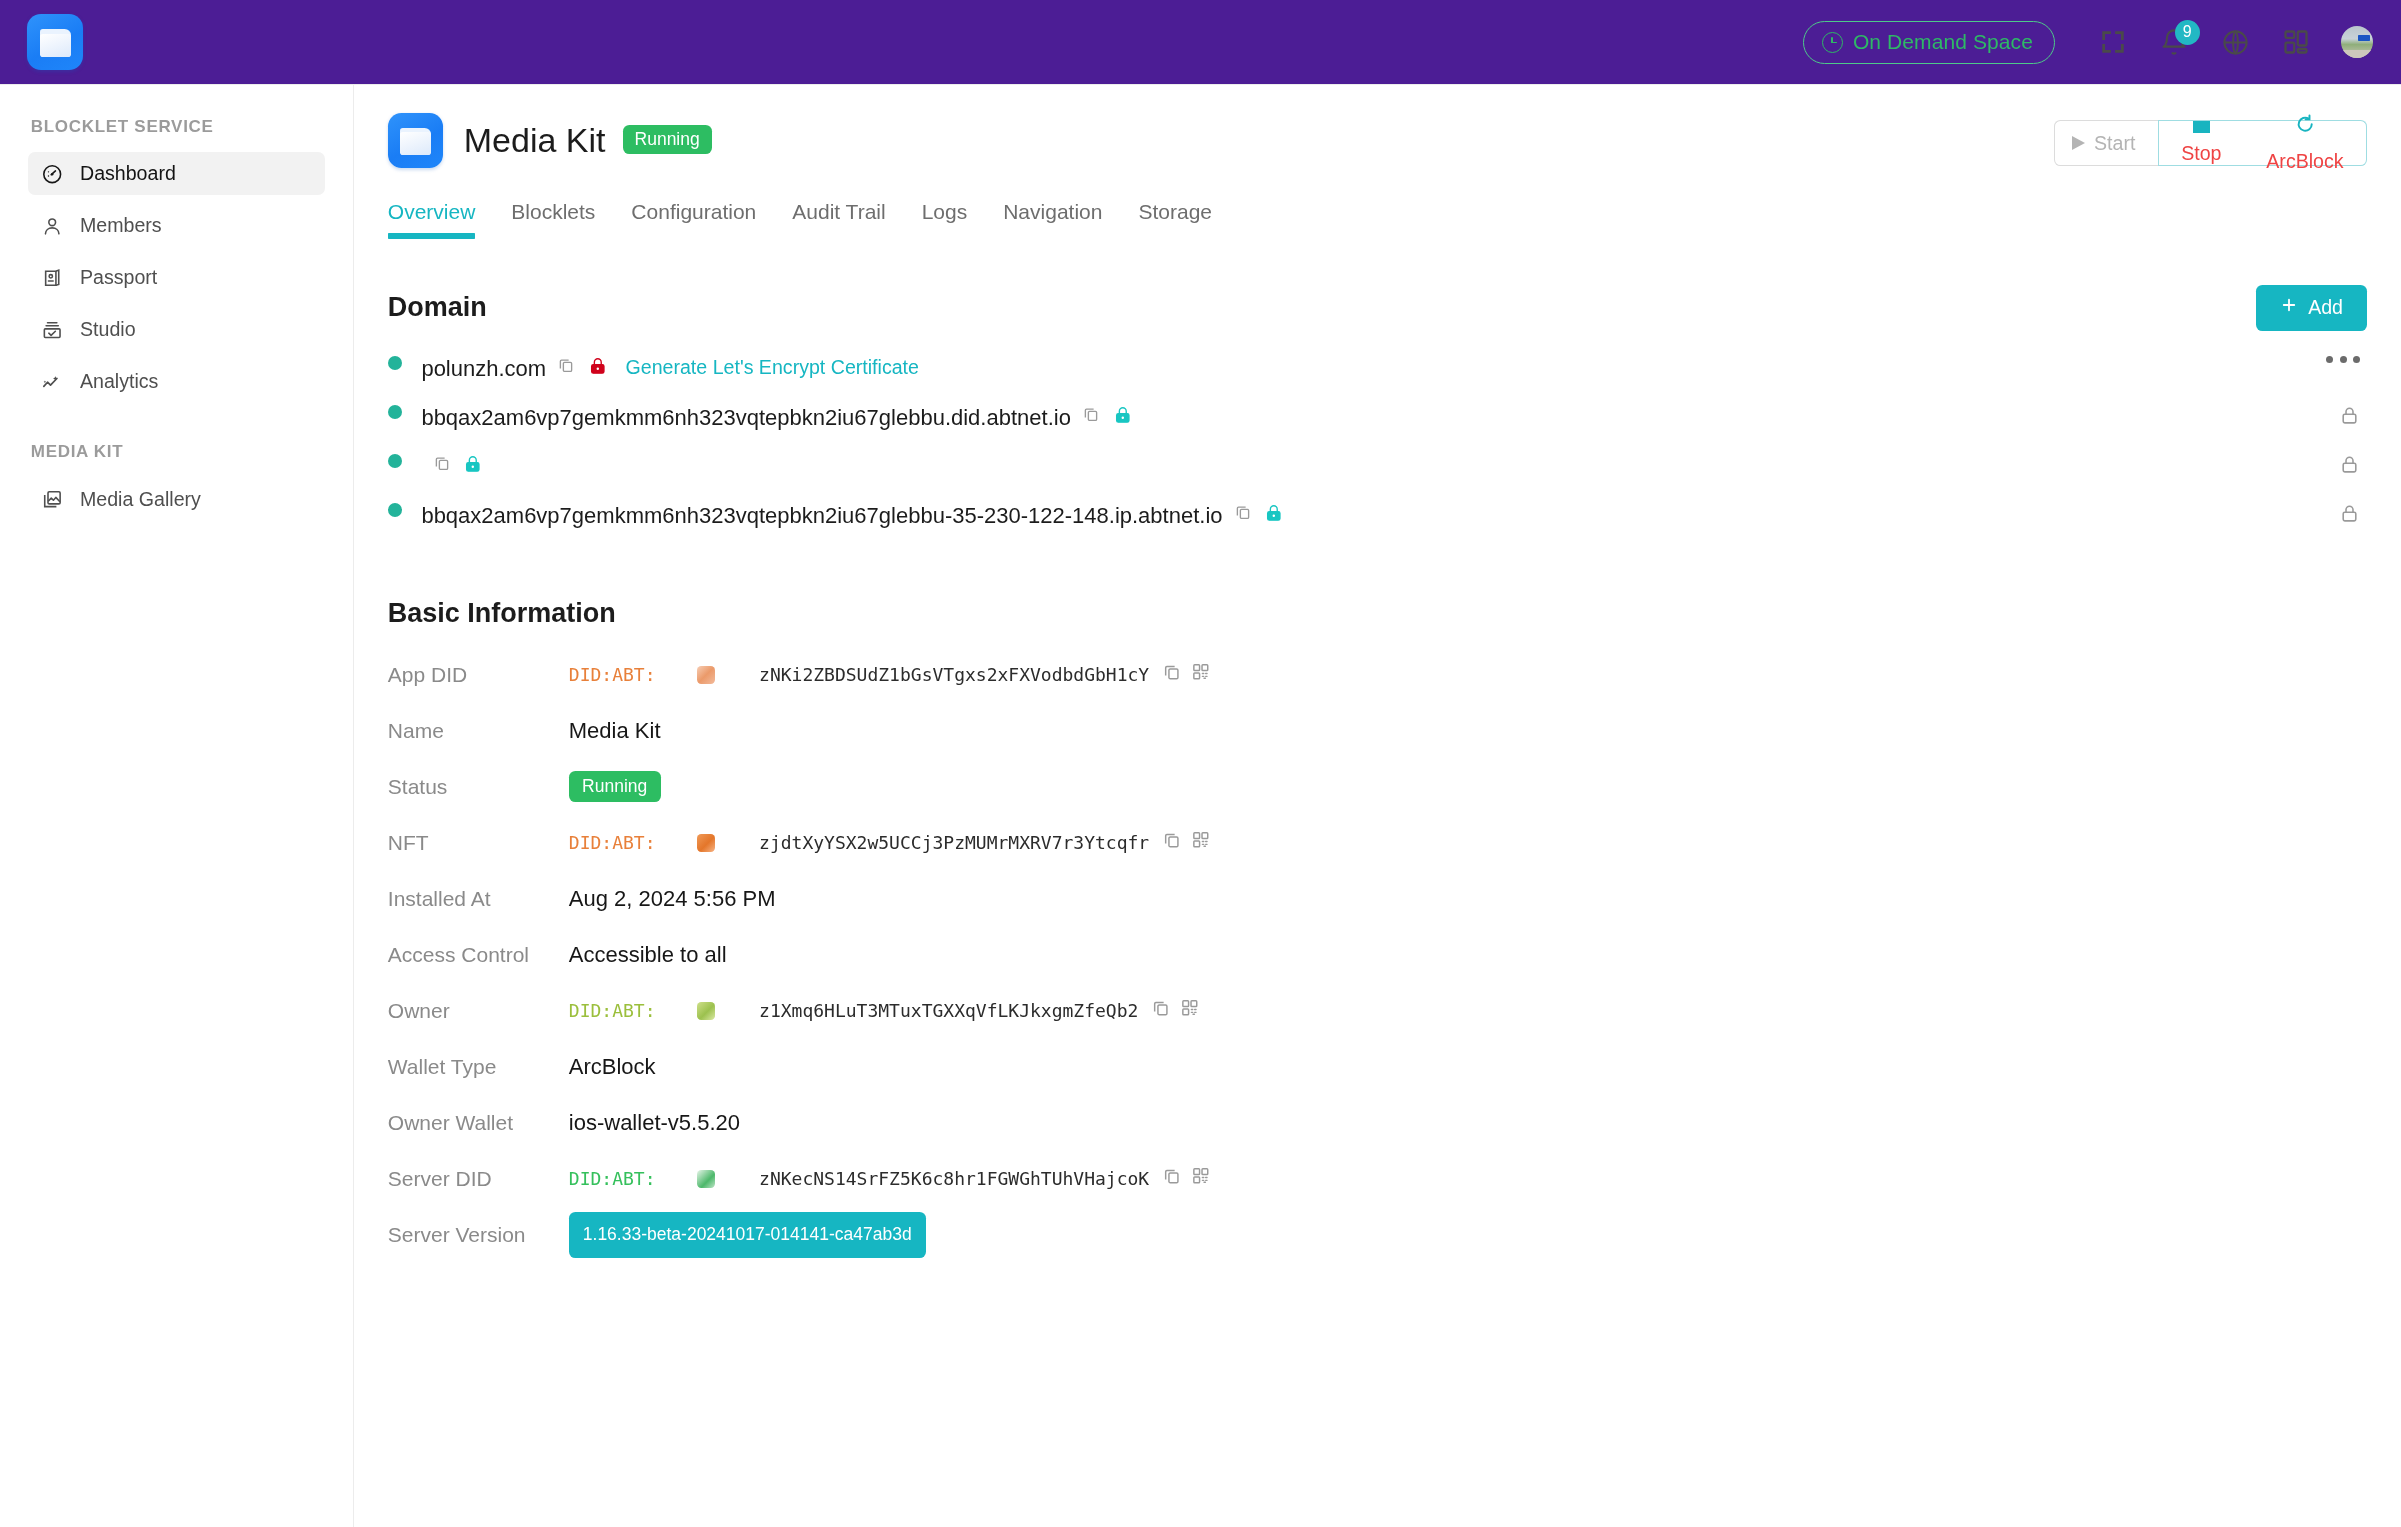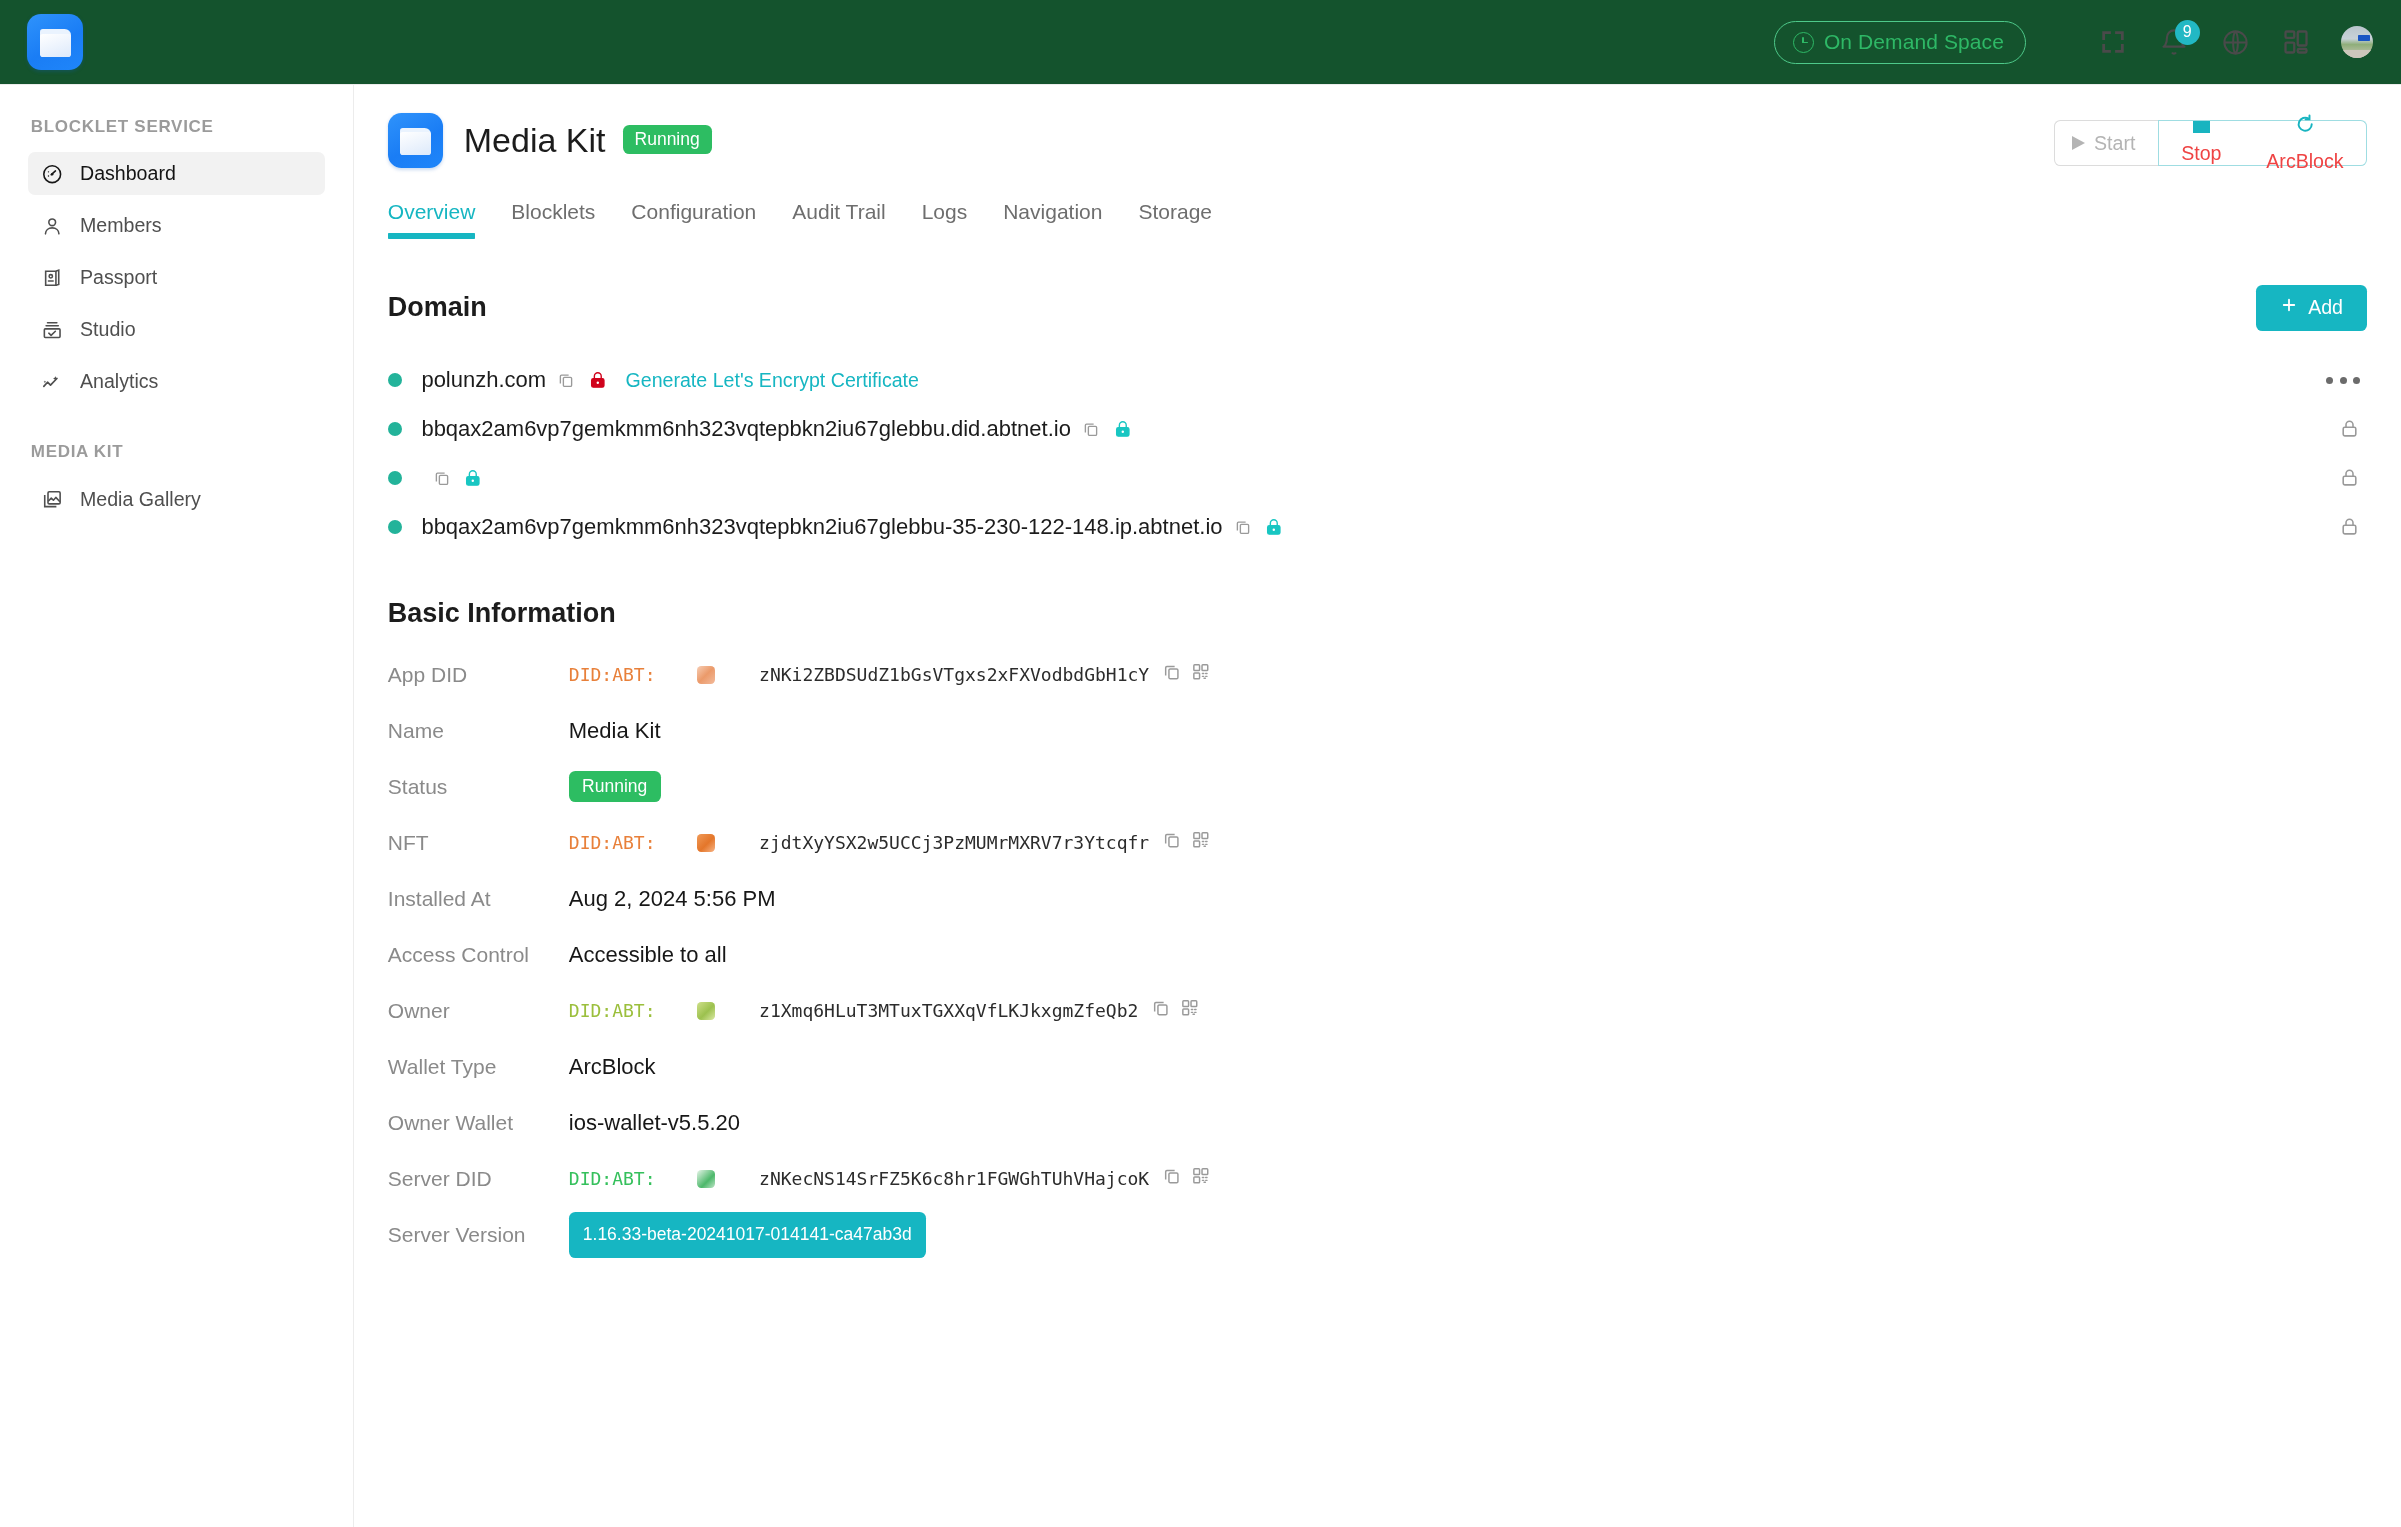--- a/index.html
+++ b/index.html
@@ -10,22 +10,21 @@
     -webkit-font-smoothing: antialiased;
   }
   .app { width: 2401px; height: 1527px; display: flex; flex-direction: column; }
 
   
   .topbar {
     height: 85px; flex: 0 0 85px;
     border-bottom: 1.4px solid #ececec;
     display: flex; align-items: center;
     padding: 0 28px 0 27px;
-    background: #14532d;
-    gap: 29px;
+    background: #4c1d95;
   }
   .brand-logo {
     width: 56px; height: 56px; border-radius: 14px;
     background: linear-gradient(150deg,#2f93fb 0%,#1a7df5 55%,#1f86fa 100%);
     position: relative; flex: 0 0 auto;
     box-shadow: 0 1.4px 3.5px rgba(20,90,190,.25);
   }
   .brand-logo .fldr-back {
     position: absolute; left: 12.6px; top: 15.4px; width: 31px; height: 9px;
     background: #eaf3fe; border-radius: 2.8px 6.3px 0 0;
@@ -170,21 +169,21 @@
   }
   .sec-title { font-size: 27px; color: #1c1c1c; font-weight: 700; }
   .btn-add {
     margin-left: auto; background:#16b6c2; color:#fff; border:none;
     height:46px; border-radius:6.3px; padding: 0 24px; font-size:19.6px;
     display:flex; align-items:center; gap:9.8px; font-family:inherit;
   }
 
   
   .domain-list { margin-top: 25px; padding-left: 2.8px; }
-  .domain-row { display:flex; align-items:center; height: 49px; }
+  .domain-row { display:flex; align-items:flex-start; height: 49px; }
   .dot {
     width: 14px; height: 14px; border-radius: 50%; background: #23b39a;
     flex: 0 0 14px; margin-right: 19.6px;
   }
   .domain-name { font-size: 22px; color: #1c1c1c; white-space: nowrap; }
   .icon-copy { margin-left: 11.2px; flex:0 0 auto; display:flex; }
   .lock-red { margin-left: 12.6px; display:flex; }
   .lock-teal { margin-left: 12.6px; display:flex; }
   .le-link { margin-left: 18px; font-size: 19.6px; color:#16b6c2; white-space: nowrap; }
   .row-right { margin-left: auto; display:flex; align-items:center; padding-right: 7px; }

